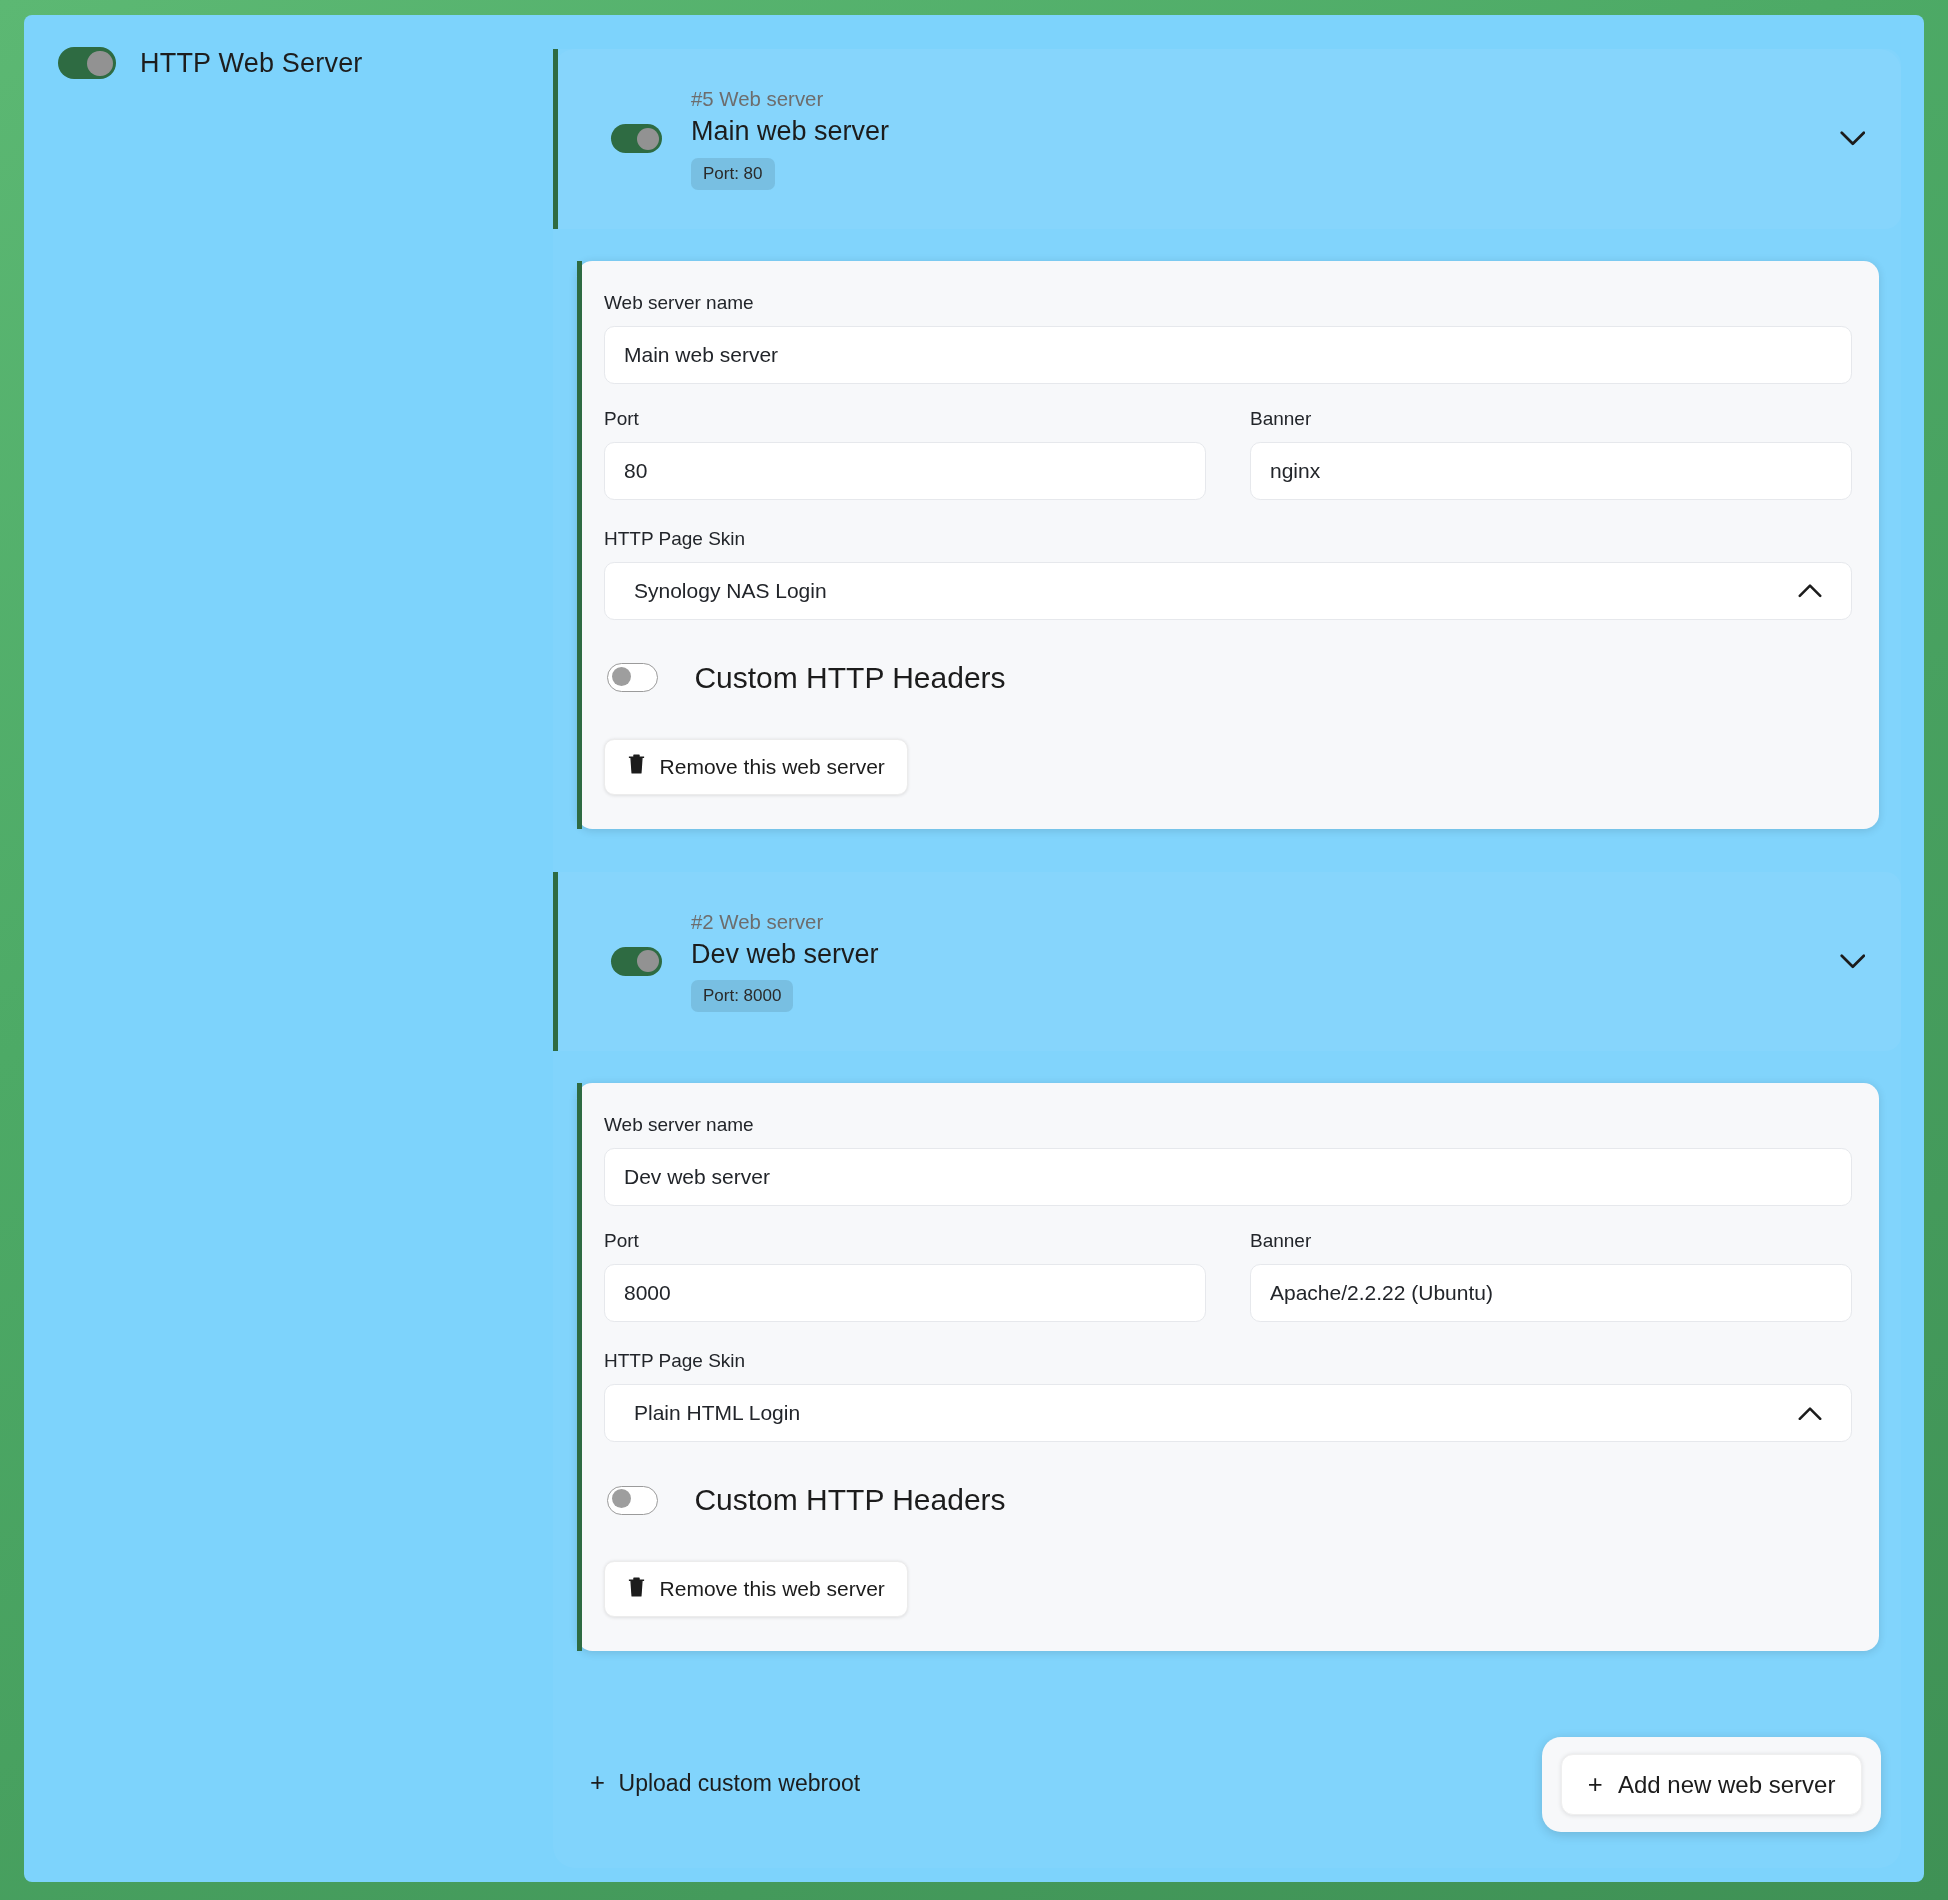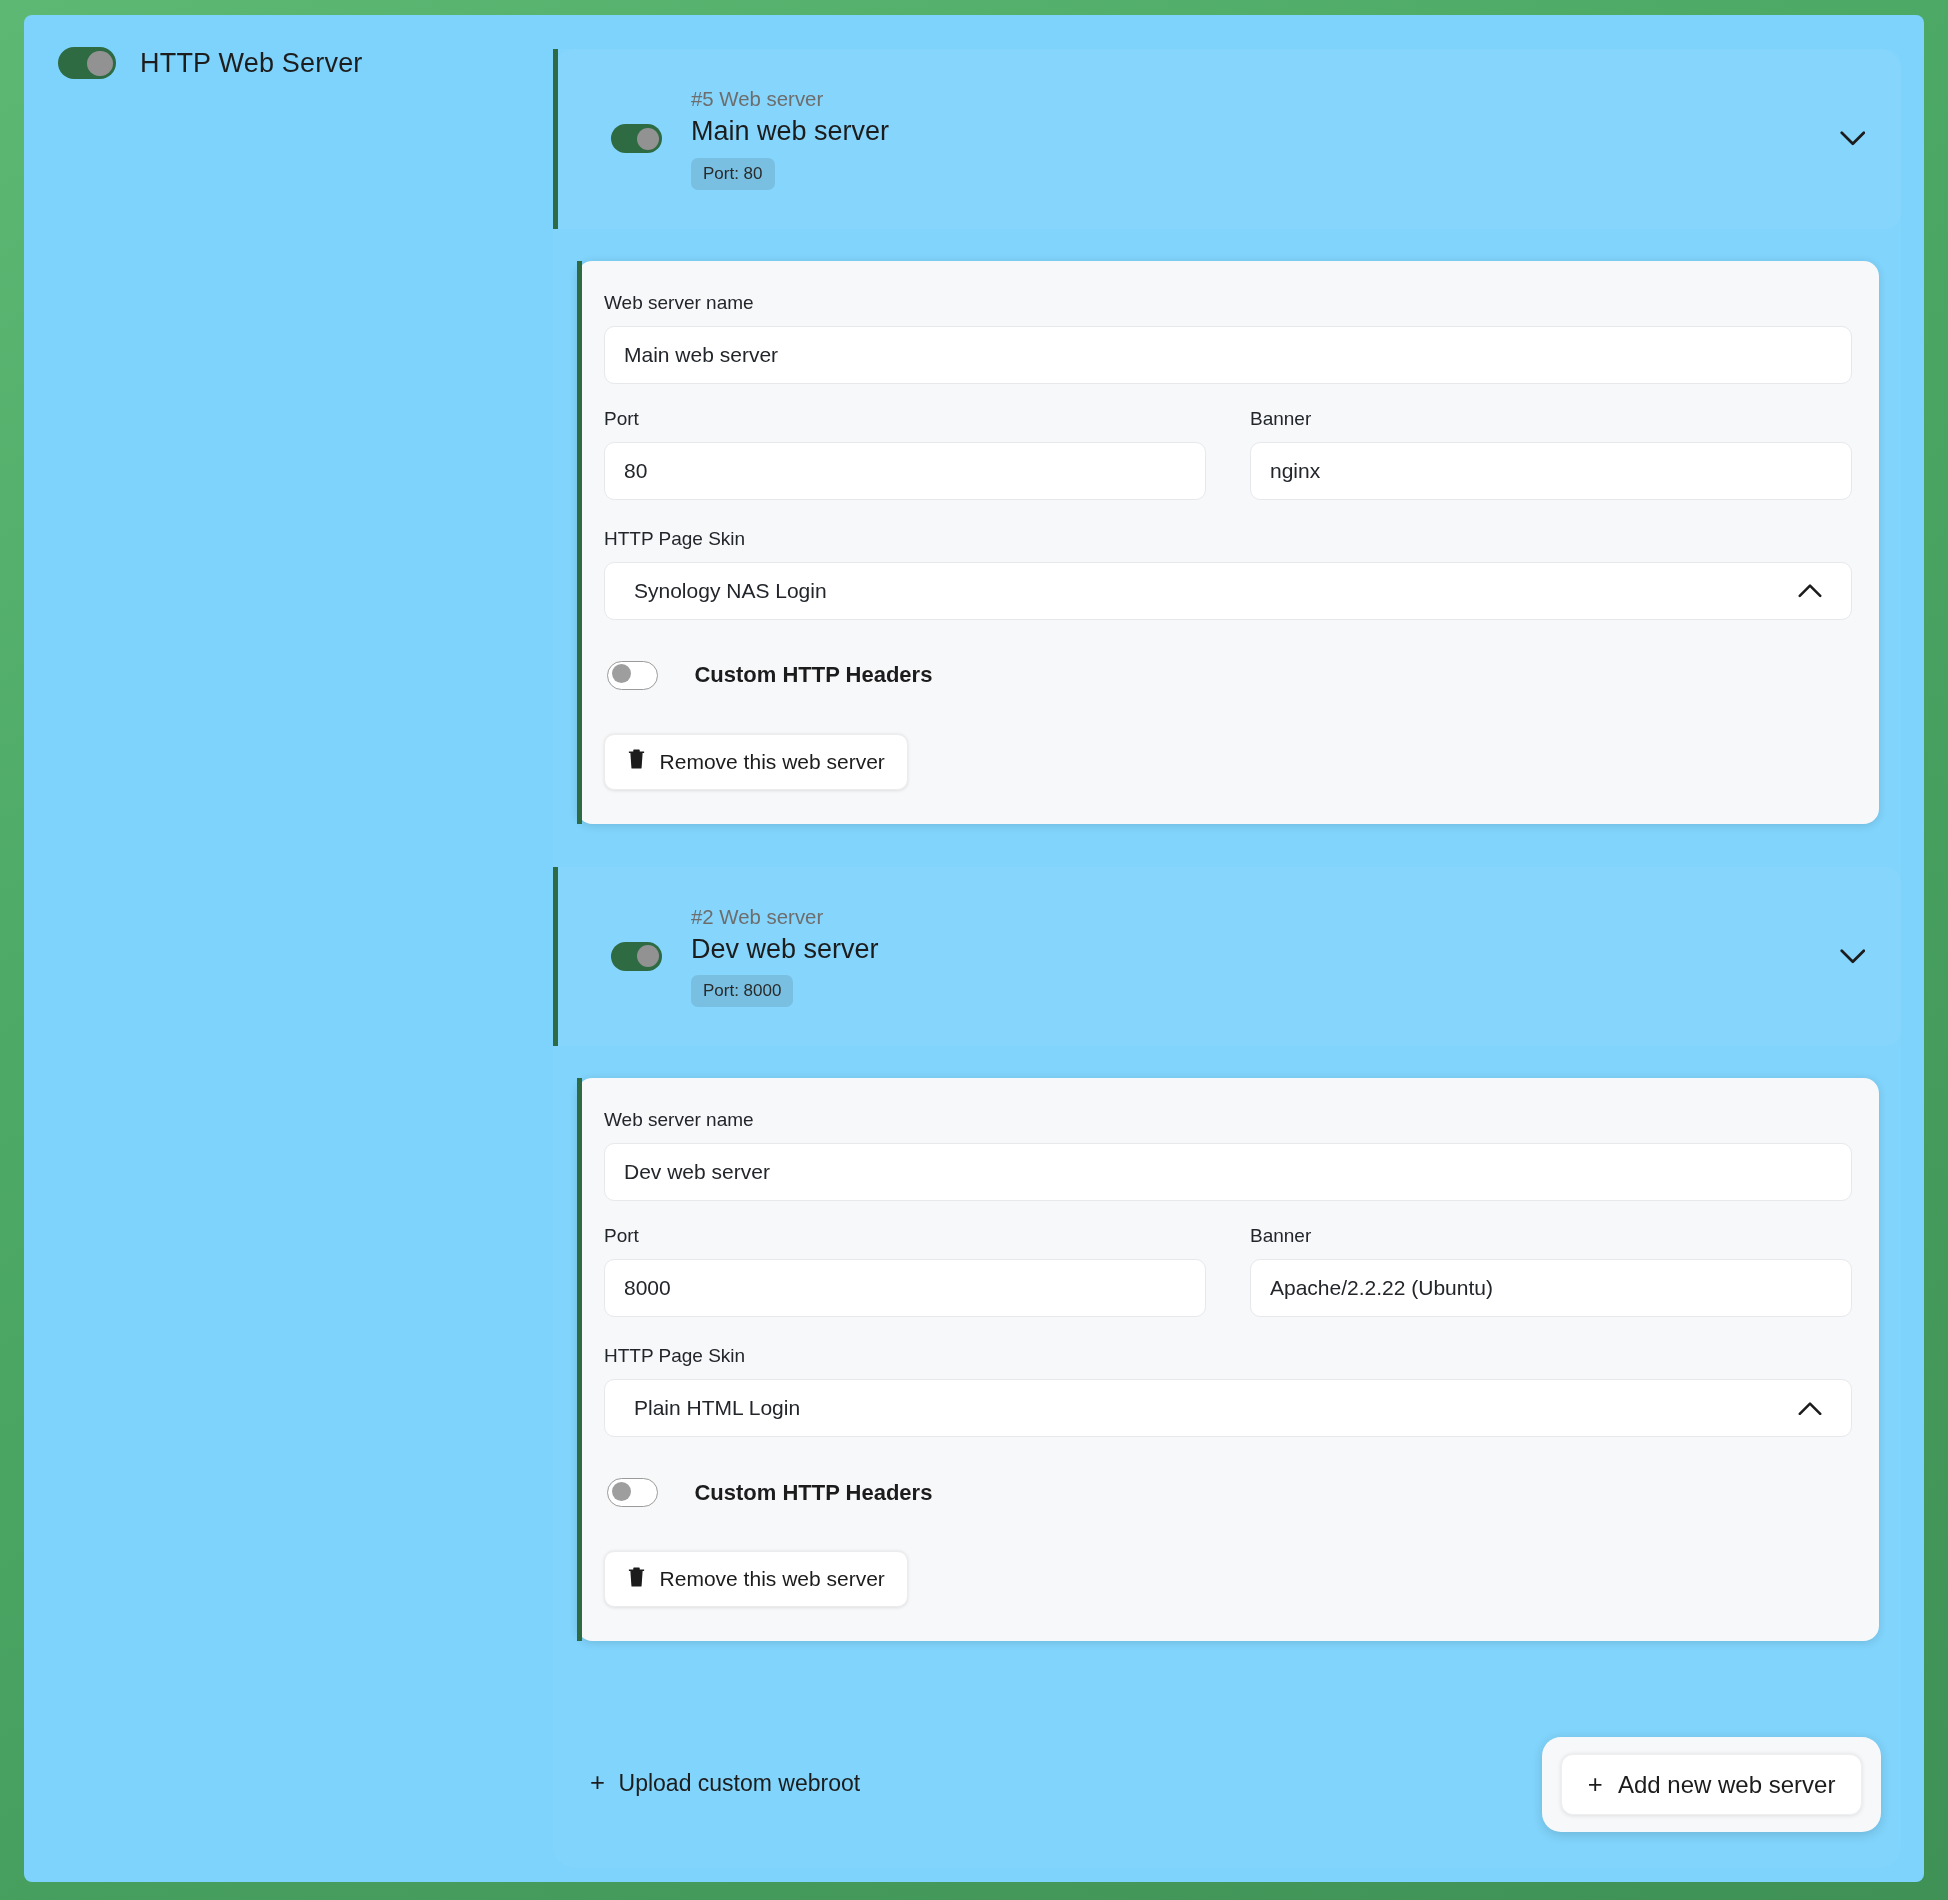--- a/index.html
+++ b/index.html
@@ -195,21 +195,21 @@
     align-items: center;
     justify-content: space-between;
   }
 
   .headers-row {
     display: flex;
     align-items: center;
     gap: 36px;
     margin: 41px 0 44px 3.4px;
   }
-  .headers-label { font-size: 22px; color: #1c1c1c; font-weight: bold; }
+  .headers-label { font-size: 30px; color: #1c1c1c; }
 
   .ghost-btn {
     display: inline-flex;
     align-items: center;
     gap: 13.6px;
     background: #ffffff;
     border: 0.9px solid #ececec;
     border-radius: 10.2px;
     padding: 13.6px 22px;
     font-size: 21px;

